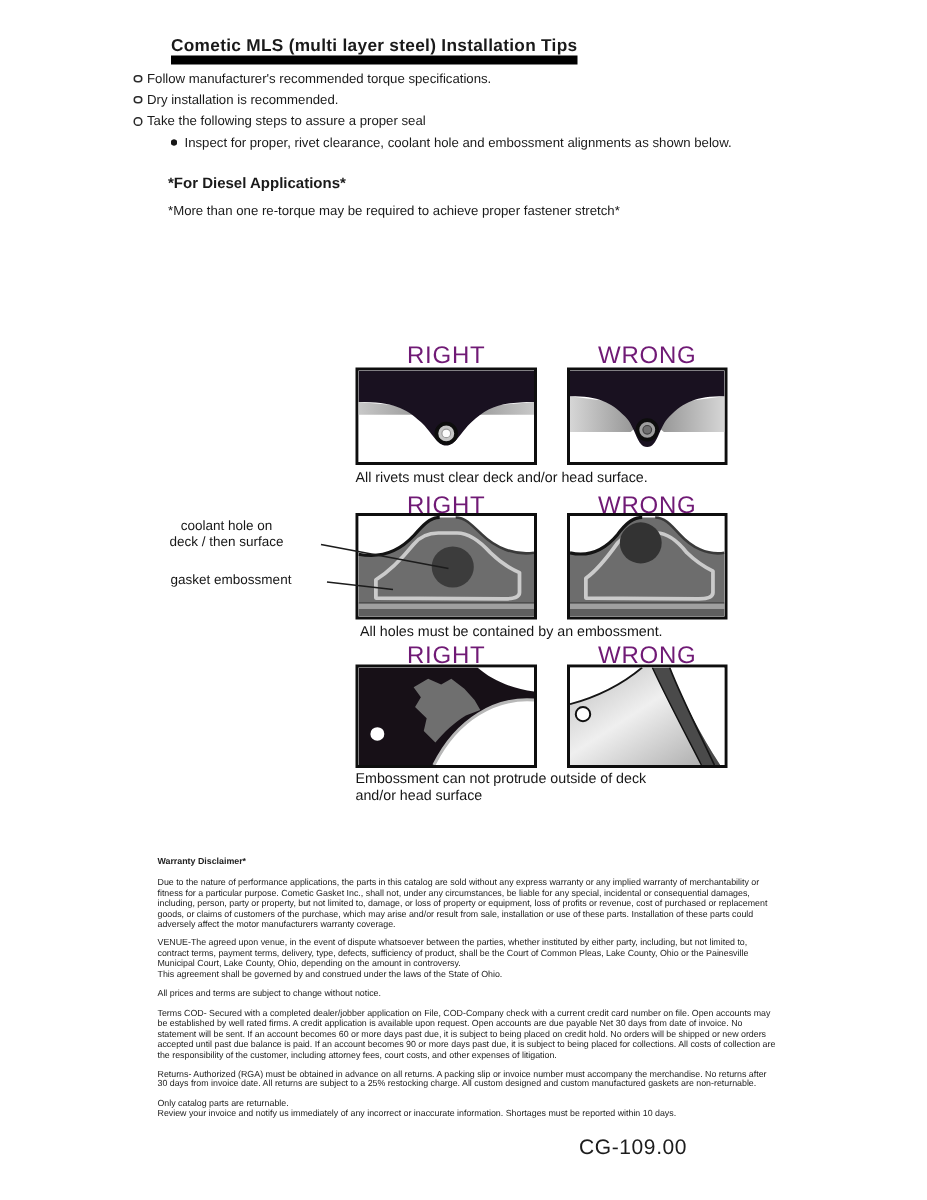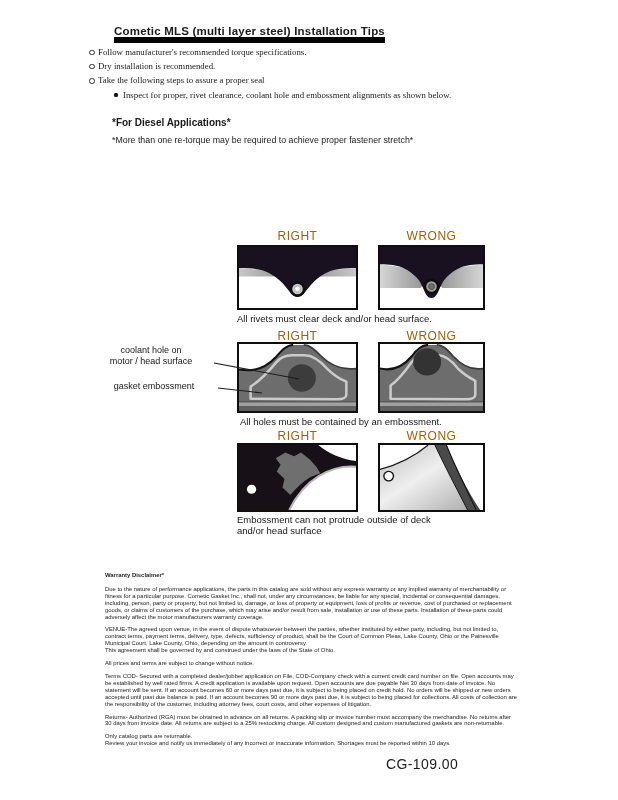--- a/index.html
+++ b/index.html
@@ -8,31 +8,31 @@
     font-family:"Liberation Sans",sans-serif;color:var(--ink,#1a1a1a);
     overflow:hidden;margin:0 auto;
   }
   .abs{position:absolute;}
   
   .title{
     left:114px;top:25px;font-size:11.5px;font-weight:bold;letter-spacing:.2px;
     border-bottom:6px solid #000000;padding-bottom:0;
   }
   
-  .tips{left:89px;top:45px;width:460px;font-size:8.8px;line-height:14.2px;font-family:Liberation Serif, serif;}
+  .tips{left:89px;top:45px;width:460px;font-size:8.8px;line-height:14.2px;}
   .tip{position:relative;padding-left:9px;}
   .tip .marker{position:absolute;left:0;top:4.6px;width:3.5px;height:3.5px;border:1px solid #2a2a2a;border-radius:50%;}
   .tip.sub{margin-left:25px;}
   .tip.sub .marker{background:#161616;border:none;width:4px;height:4px;top:5px;}
   
   .diesel{left:112px;top:117px;width:408px;}
   .diesel h2{margin:0 0 7px 0;font-size:10px;font-weight:bold;}
   .diesel p{margin:0 0 7px 0;font-size:8.8px;line-height:11.6px;}
   
-  .fig-label{font-size:12px;letter-spacing:.5px;color:#a16207;text-align:center;}
+  .fig-label{font-size:16px;letter-spacing:.5px;color:#701a75;text-align:center;}
   .panel{border:2px solid #0e0e0e;background:#fff;box-sizing:border-box;}
   .panel svg{display:block;width:100%;height:100%;}
   .caption{font-size:9.5px;line-height:11px;color:#161616;}
   .anno{font-size:9px;line-height:10.5px;text-align:center;color:#161616;}
   .leader{pointer-events:none;}
   
   .legal{left:105px;top:572px;width:412px;font-size:5.9px;line-height:6.9px;color:#222;}
   .legal .lh{font-weight:bold;margin:0 0 7px 0;}
   .legal p{margin:0 0 6px 0;}
   .legal p.tight{margin-bottom:0;}
@@ -118,21 +118,21 @@
     </svg>
   </div>
 
   <div class="abs caption" style="left:237px;top:313px;width:280px;">All rivets must clear deck and/or head surface.</div>
 
   <div class="abs fig-label" style="left:237px;top:329px;width:121px;">RIGHT</div>
   <div class="abs fig-label" style="left:378px;top:329px;width:107px;">WRONG</div>
 
   <div class="abs anno" style="left:90px;top:345px;width:122px;">
     <div>coolant hole on</div>
-    <div>motor / head surface</div>
+    <div>deck / then surface</div>
   </div>
   <div class="abs anno" style="left:90px;top:381px;width:128px;">gasket embossment</div>
 
   <div class="abs panel" style="left:237px;top:342px;width:121px;height:71px;">
     <svg viewBox="0 0 121 71" preserveAspectRatio="none">
       <rect width="121" height="71" fill="#ffffff"></rect>
       <path d="M0,71 L0,27 C15,30 28,25 38,14 C44,7 49,1 56,1 L67,1 C73,1 77,5 85,13 C94,22 107,28 121,26 L121,71 Z" fill="#6d6d6d"></path>
       <path d="M0,27 C15,30 28,25 38,14 C44,7 49,1 56,1" stroke="#141414" stroke-width="2.2" fill="none"></path>
       <path d="M67,1 C73,1 77,5 85,13 C94,22 107,28 121,26" stroke="#3a3a3a" stroke-width="1.8" fill="none"></path>
       <path d="M12,58 L12,45 C20,40 30,30 38,20 C42,15 48,12 55,12 L68,12 C75,12 83,17 91,26 C97,32 104,37 111,40 L111,54 C111,57.5 107,58.5 101,58.5 L12,58 Z" fill="none" stroke="#cbcbcb" stroke-width="2.6" stroke-linejoin="round"></path>

